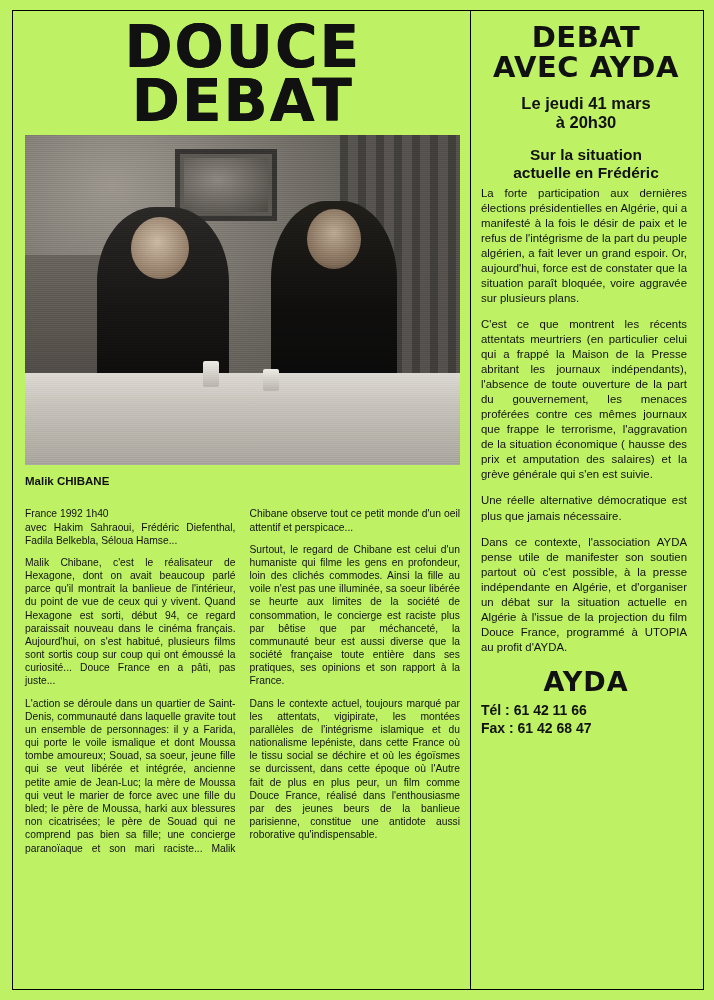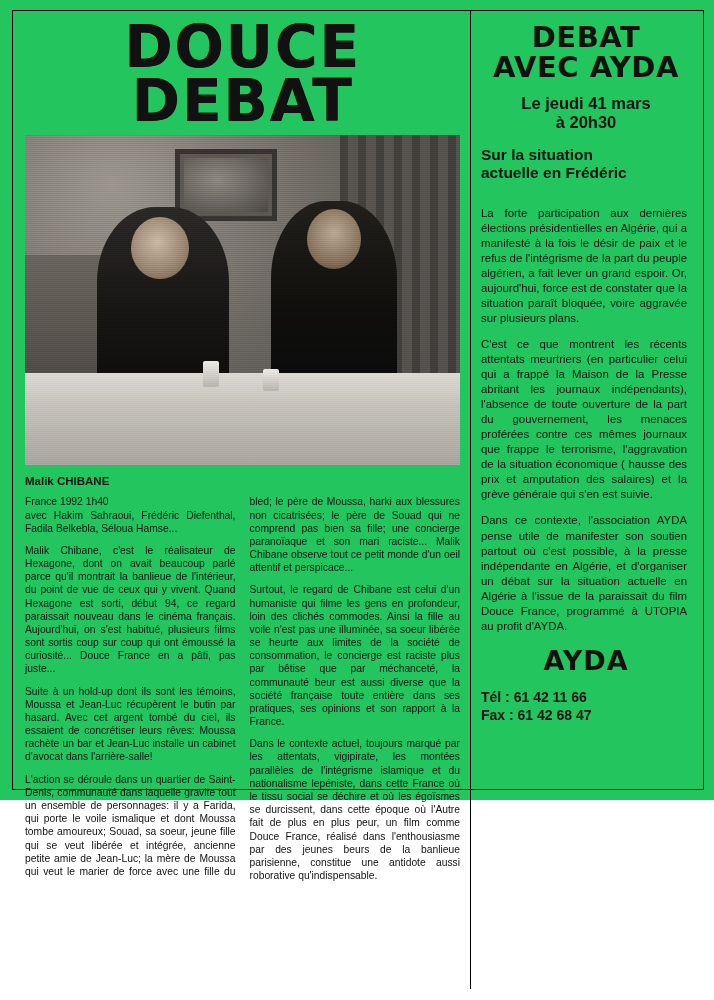--- a/index.html
+++ b/index.html
@@ -4,23 +4,23 @@
 <style>
   html,body{margin:0;padding:0;background:#ffffff;}
   body{
     width:714px;height:1000px;
     font-family:"Liberation Sans", sans-serif;
     color:#111;
     -webkit-font-smoothing:none;
   }
   .page{
     position:relative;
-    width:714px;height:800px;
-    box-sizing:border-box;
-    background:#22c55e;
+    width:714px;height:1000px;
+    box-sizing:border-box;
+    background:#bef264;
   }
   
   .frame{
     position:absolute;
     left:12px;top:10px;right:10px;bottom:10px;
     border:1px solid #000;
     box-sizing:border-box;
   }
   .cols{
     position:absolute;
@@ -125,21 +125,21 @@
   .photo .grain{
     position:absolute;inset:0;
     background-image:
       repeating-linear-gradient(0deg, rgba(255,255,255,.05) 0 1px, rgba(0,0,0,.05) 1px 2px);
     mix-blend-mode:overlay;
   }
 
   .credit-name{
     font-weight:bold;
     font-size:11.5px;
-    margin:2px 0 8px 0;
+    margin:2px 0 20px 0;
   }
   .twocol{
     column-count:2;
     column-gap:14px;
     column-rule:none;
     font-size:10.3px;
     line-height:1.28;
     text-align:justify;
     hyphens:auto;
   }
@@ -158,40 +158,40 @@
   .r-title .l2{display:block;margin-top:1px;}
   .r-date{
     text-align:center;
     font-weight:bold;
     font-size:16.5px;
     line-height:1.15;
     margin:12px 0 2px 0;
   }
   .r-date .t2{display:block;}
   .r-sub{
-    text-align:left;
+    text-align:center;
     font-weight:bold;
     font-size:15.5px;
     line-height:1.15;
-    margin:14px 0 24px 0;
+    margin:14px 0 4px 0;
   }
   .r-sub .t2{display:block;}
   .r-body{
     font-size:11.4px;
     line-height:1.32;
     text-align:justify;
   }
   .r-body p{margin:0 4px 11px 0;}
   .r-body p.bold{font-weight:bold;}
   .r-logo{
     text-align:center;
     font-family:"DejaVu Sans", sans-serif;
     font-weight:bold;
     font-size:27px;
-    margin:10px 0 12px 0;
+    margin:10px 0 4px 0;
     letter-spacing:1px;
   }
   .r-contact{
     text-align:left;
     font-weight:bold;
     font-size:14px;
     line-height:1.3;
   }
   .r-contact span{display:block;}
 </style>
@@ -222,21 +222,20 @@
         <div class="glass g2"></div>
         <div class="grain"></div>
       </div>
 
       <div class="credit-name">Malik CHIBANE</div>
 
       <div class="twocol">
         <p style="white-space:pre-line;">France 1992 1h40
 avec Hakim Sahraoui, Frédéric Diefenthal, Fadila Belkebla, Séloua Hamse...</p>
         <p>Malik Chibane, c'est le réalisateur de Hexagone, dont on avait beaucoup parlé parce qu'il montrait la banlieue de l'intérieur, du point de vue de ceux qui y vivent. Quand Hexagone est sorti, début 94, ce regard paraissait nouveau dans le cinéma français. Aujourd'hui, on s'est habitué, plusieurs films sont sortis coup sur coup qui ont émoussé la curiosité... Douce France en a pâti, pas juste...</p>
-        <p>Suite à un hold-up dont ils sont les témoins, Moussa et Jean-Luc récupèrent le butin par hasard. Avec cet argent tombé du ciel, ils essaient de concrétiser leurs rêves: Moussa rachète un bar et Jean-Luc installe un cabinet d'avocat dans l'arrière-salle!</p>
         <p>L'action se déroule dans un quartier de Saint-Denis, communauté dans laquelle gravite tout un ensemble de personnages: il y a Farida, qui porte le voile ismalique et dont Moussa tombe amoureux; Souad, sa soeur, jeune fille qui se veut libérée et intégrée, ancienne petite amie de Jean-Luc; la mère de Moussa qui veut le marier de force avec une fille du bled; le père de Moussa, harki aux blessures non cicatrisées; le père de Souad qui ne comprend pas bien sa fille; une concierge paranoïaque et son mari raciste... Malik Chibane observe tout ce petit monde d'un oeil attentif et perspicace...</p>
         <p>Surtout, le regard de Chibane est celui d'un humaniste qui filme les gens en profondeur, loin des clichés commodes. Ainsi la fille au voile n'est pas une illuminée, sa soeur libérée se heurte aux limites de la société de consommation, le concierge est raciste plus par bêtise que par méchanceté, la communauté beur est aussi diverse que la société française toute entière dans ses pratiques, ses opinions et son rapport à la France.</p>
         <p>Dans le contexte actuel, toujours marqué par les attentats, vigipirate, les montées parallèles de l'intégrisme islamique et du nationalisme lepéniste, dans cette France où le tissu social se déchire et où les égoïsmes se durcissent, dans cette époque où l'Autre fait de plus en plus peur, un film comme Douce France, réalisé dans l'enthousiasme par des jeunes beurs de la banlieue parisienne, constitue une antidote aussi roborative qu'indispensable.</p>
       </div>
     </div>
 
     <div class="right-col">
       <div class="r-title">
         <span>DEBAT</span>
         <span class="l2">AVEC AYDA</span>
@@ -248,21 +247,22 @@
       </div>
 
       <div class="r-sub">
         <span>Sur la situation</span>
         <span class="t2">actuelle en Frédéric</span>
       </div>
 
       <div class="r-body">
         <p>La forte participation aux dernières élections présidentielles en Algérie, qui a manifesté à la fois le désir de paix et le refus de l'intégrisme de la part du peuple algérien, a fait lever un grand espoir. Or, aujourd'hui, force est de constater que la situation paraît bloquée, voire aggravée sur plusieurs plans.</p>
         <p>C'est ce que montrent les récents attentats meurtriers (en particulier celui qui a frappé la Maison de la Presse abritant les journaux indépendants), l'absence de toute ouverture de la part du gouvernement, les menaces proférées contre ces mêmes journaux que frappe le terrorisme, l'aggravation de la situation économique ( hausse des prix et amputation des salaires) et la grève générale qui s'en est suivie.</p>
-        <p>Dans ce contexte, l'association AYDA pense utile de manifester son soutien partout où c'est possible, à la presse indépendante en Algérie, et d'organiser un débat sur la situation actuelle en Algérie à l'issue de la paraissait du film Douce France, programmé à UTOPIA au profit d'AYDA.</p>
+        <p>Une réelle alternative démocratique est plus que jamais nécessaire.</p>
+        <p>Dans ce contexte, l'association AYDA pense utile de manifester son soutien partout où c'est possible, à la presse indépendante en Algérie, et d'organiser un débat sur la situation actuelle en Algérie à l'issue de la projection du film Douce France, programmé à UTOPIA au profit d'AYDA.</p>
       </div>
 
       <div class="r-logo">AYDA</div>
       <div class="r-contact">
         <span>Tél : 61 42 11 66</span>
         <span>Fax : 61 42 68 47</span>
       </div>
     </div>
 
   </div>

